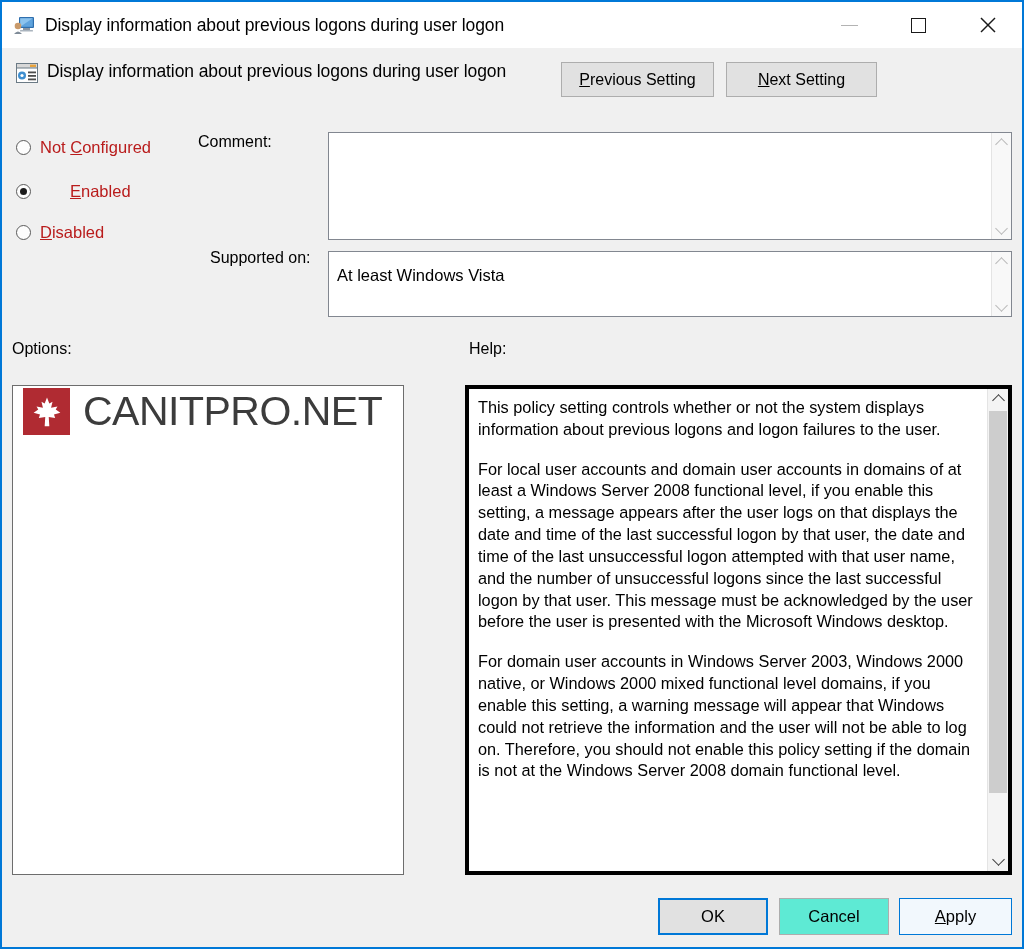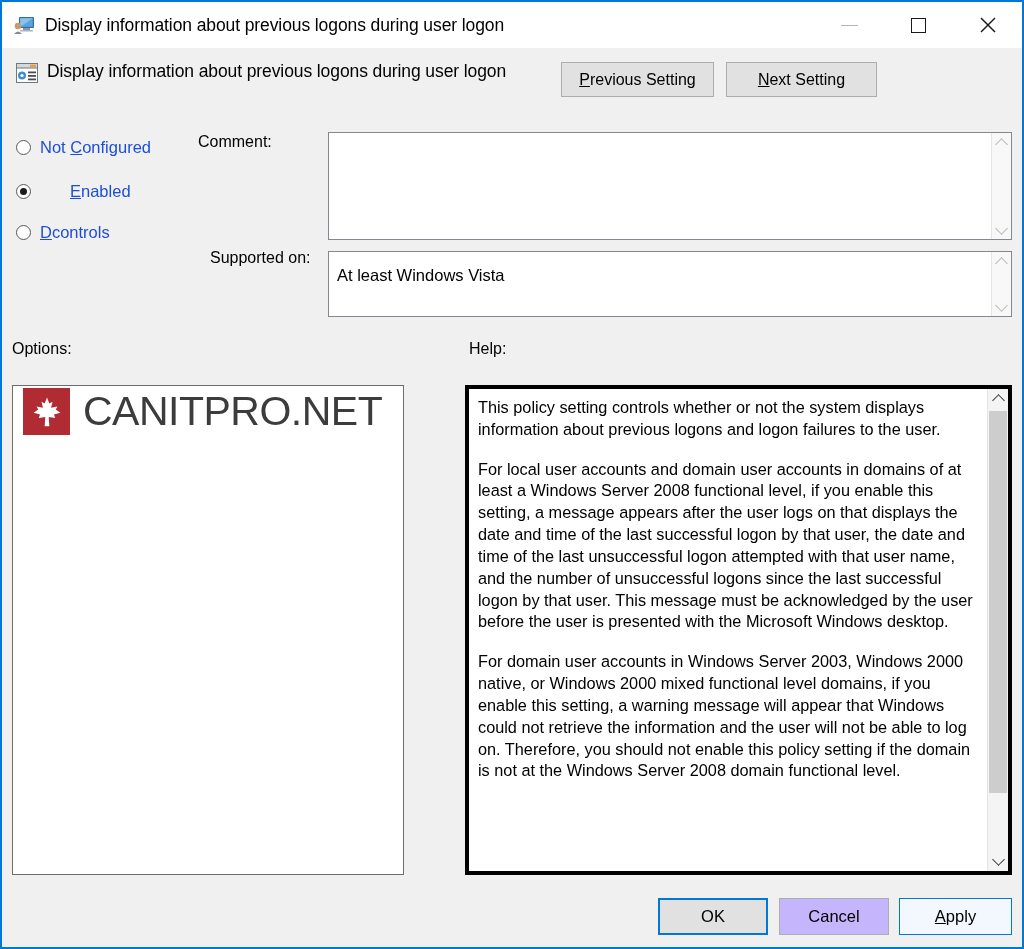--- a/index.html
+++ b/index.html
@@ -137,21 +137,21 @@
     content: "";
     position: absolute;
     left: 3px; top: 3px;
     width: 7px; height: 7px;
     border-radius: 50%;
     background: #1c1c1c;
   }
   .radio-label {
     margin-left: 9px;
     font-size: 16.5px;
-    color: #1d4ed8;
+    color: #b91c1c;
     white-space: nowrap;
   }
 
   .field-label {
     position: absolute;
     font-size: 16px;
     color: #000;
     white-space: nowrap;
   }
   #label-comment { left: 196px; top: 131px; }
@@ -292,21 +292,21 @@
     justify-content: center;
     cursor: default;
   }
   #btn-ok {
     left: 656px; width: 110px;
     background: #e1e1e1;
     border: 2px solid #0078d7;
   }
   #btn-cancel {
     left: 777px; width: 110px;
-    background: #c4b5fd;
+    background: #5eead4;
     border: 1px solid #adadad;
   }
   #btn-apply {
     left: 897px; width: 113px;
     background: #f2f8fd;
     border: 1px solid #0078d7;
   }
 </style>
 </head>
 <body>
@@ -369,21 +369,21 @@
   <div class="radio-row" id="radio-notconf">
     <div class="radio-mark"></div>
     <div class="radio-label"><span>Not </span><span class="acc">C</span><span>onfigured</span></div>
   </div>
   <div class="radio-row" id="radio-enabled">
     <div class="radio-mark on"></div>
     <div class="radio-label"><span></span><span class="acc">E</span><span>nabled</span></div>
   </div>
   <div class="radio-row" id="radio-disabled">
     <div class="radio-mark"></div>
-    <div class="radio-label"><span></span><span class="acc">D</span><span>controls</span></div>
+    <div class="radio-label"><span></span><span class="acc">D</span><span>isabled</span></div>
   </div>
 
   <div class="field-label" id="label-comment">Comment:</div>
   <div class="textbox" id="comment-box">
     <div class="textbox-content" placeholder=""></div>
     <div class="vscroll">
       <div class="arrow">
           <div class="chev up"></div>
         </div>
       <div class="arrow">

